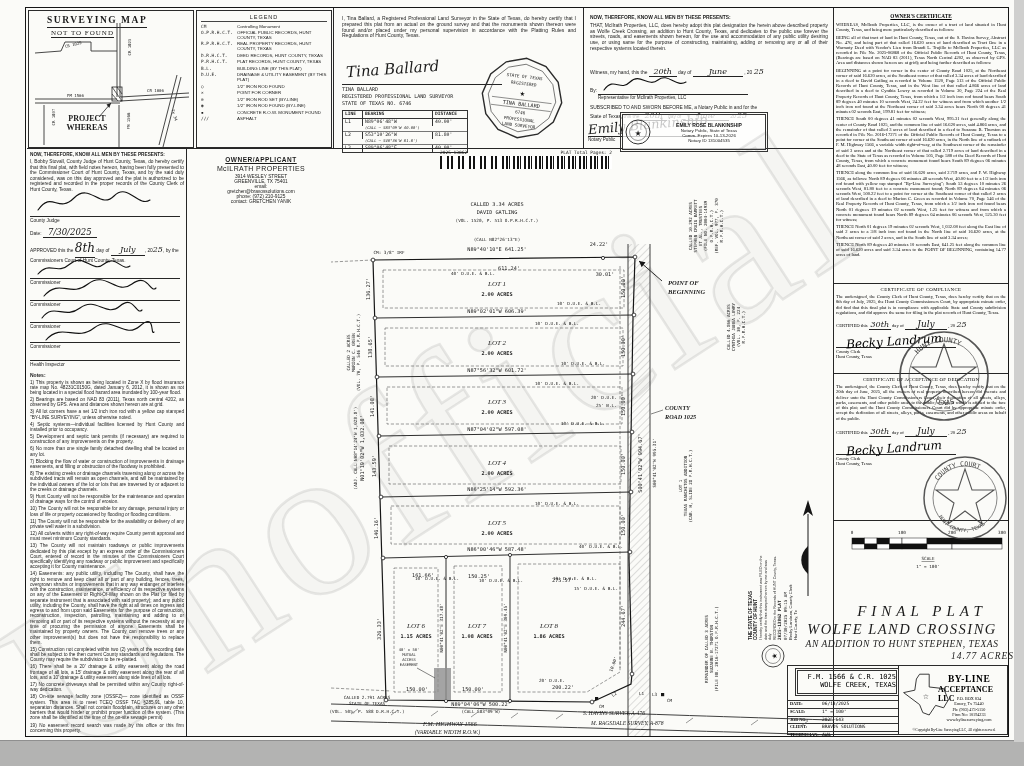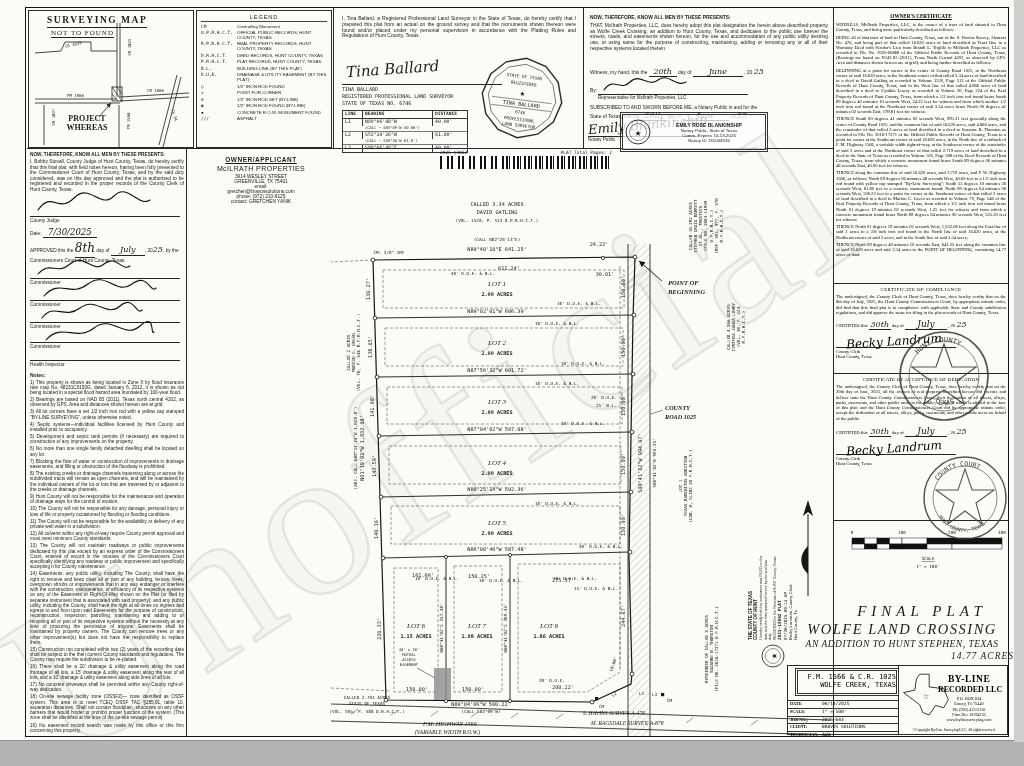--- a/index.html
+++ b/index.html
@@ -672,21 +672,21 @@
       <div class="tbrow">
         <span class="tbl1">TECHNICIAN:</span>
         <span class="tbl2">AWH</span>
       </div>
     </div>
     <svg style="left:114px;top:6px" width="48" height="46" viewBox="0 0 60 56">
       <path d="M22,2 L34,2 L34,18 L52,20 L58,34 L52,44 L42,41 L34,53 L26,50 L22,40 L2,25 L16,22 L18,8 Z" fill="none" stroke="#333" stroke-width="1.2"></path>
       <text x="30" y="33" text-anchor="middle" font-size="12" fill="#333">☆</text>
     </svg>
     <div class="ser bd" style="position:absolute;left:160px;top:8px;font-size:9.5px;letter-spacing:.5px">BY-LINE</div>
-    <div class="ser bd" style="position:absolute;left:150px;top:19px;font-size:8px">RECORDED LLC</div>
+    <div class="ser bd" style="position:absolute;left:150px;top:19px;font-size:8px">ACCEPTANCE LLC</div>
     <div style="position:absolute;left:148px;top:30px;width:66px;text-align:center">
       <div style="font-size:4.2px;line-height:1.25">P.O. BOX 834</div>
       <div style="font-size:4.2px;line-height:1.25">Emory, Tx 75440</div>
       <div style="font-size:4.2px;line-height:1.25">Ph: (903) 473-5150</div>
       <div style="font-size:4.2px;line-height:1.25">Firm No: 10194233</div>
       <div style="font-size:4.2px;line-height:1.25">www.bylinesurveying.com</div>
     </div>
     <div style="position:absolute;left:112px;top:62px;width:108px;text-align:center;font-size:3.6px">©Copyright  By-Line Surveying LLC,  All rights reserved.</div>
   </div>
 

